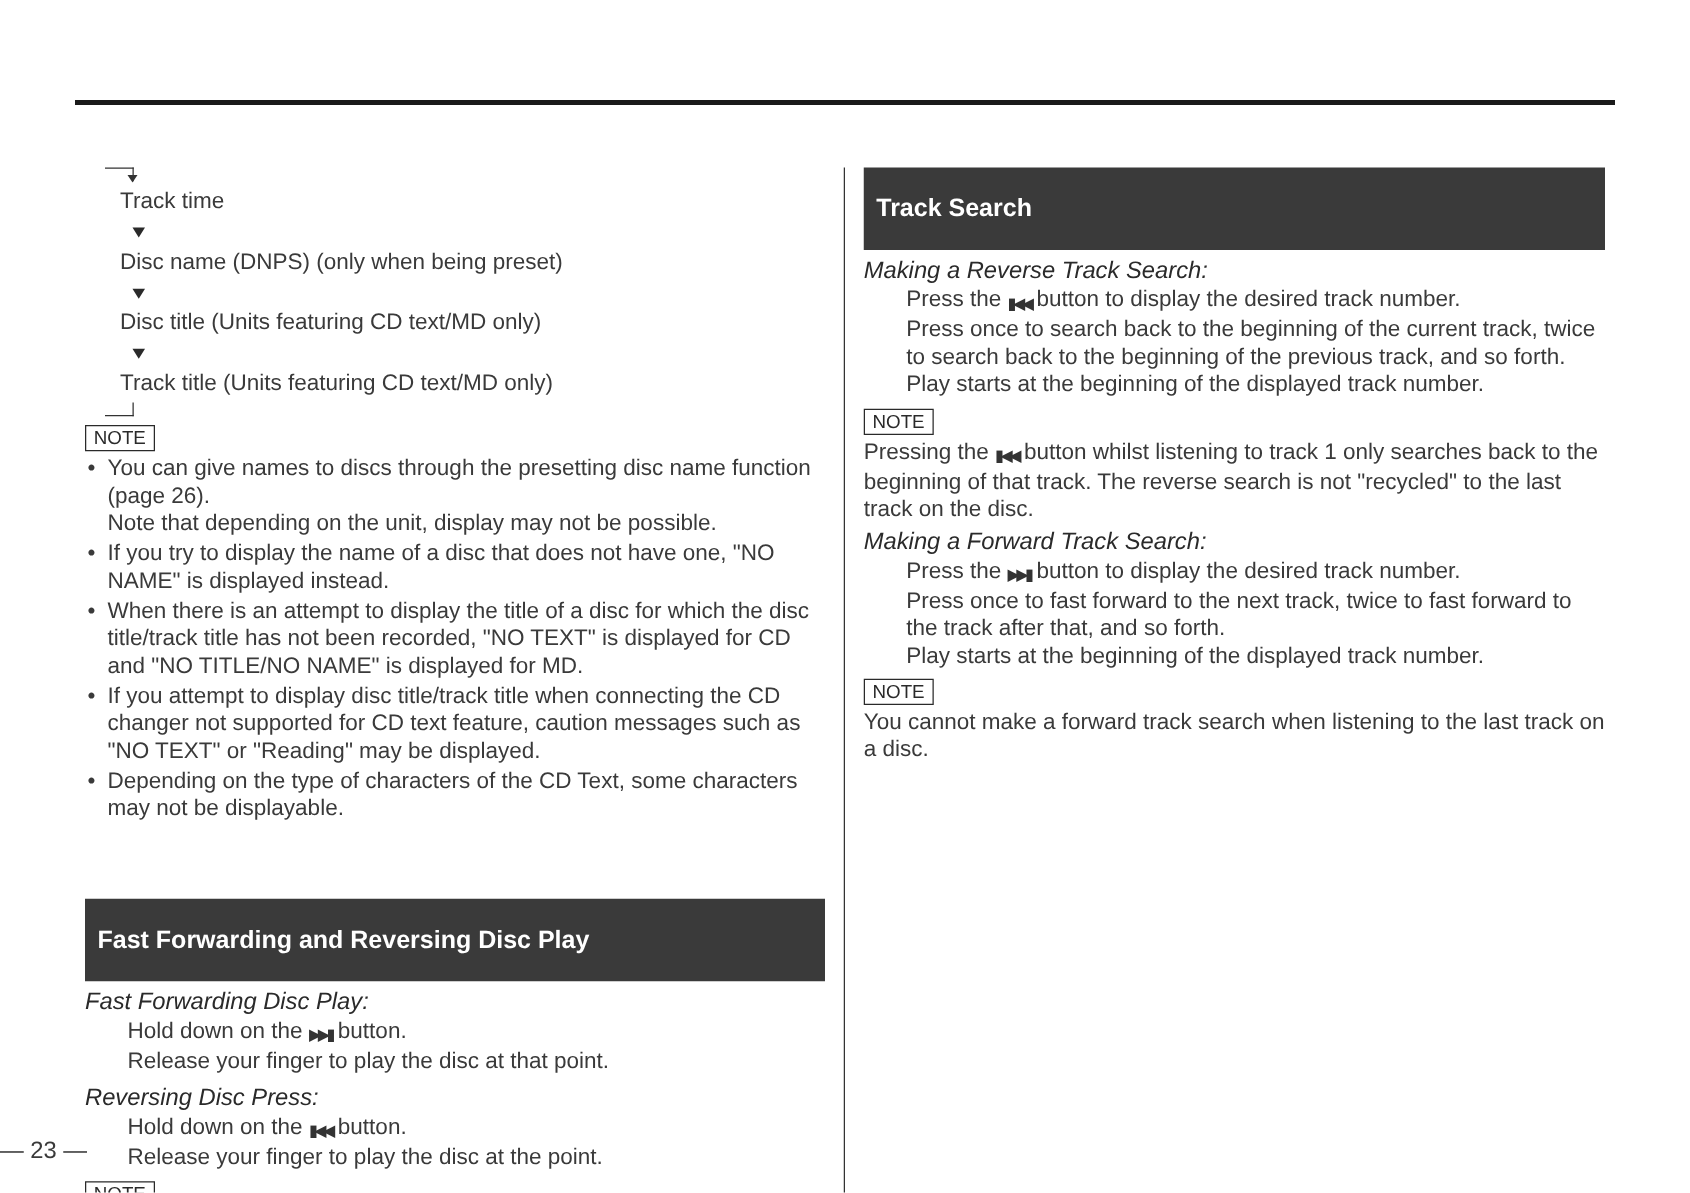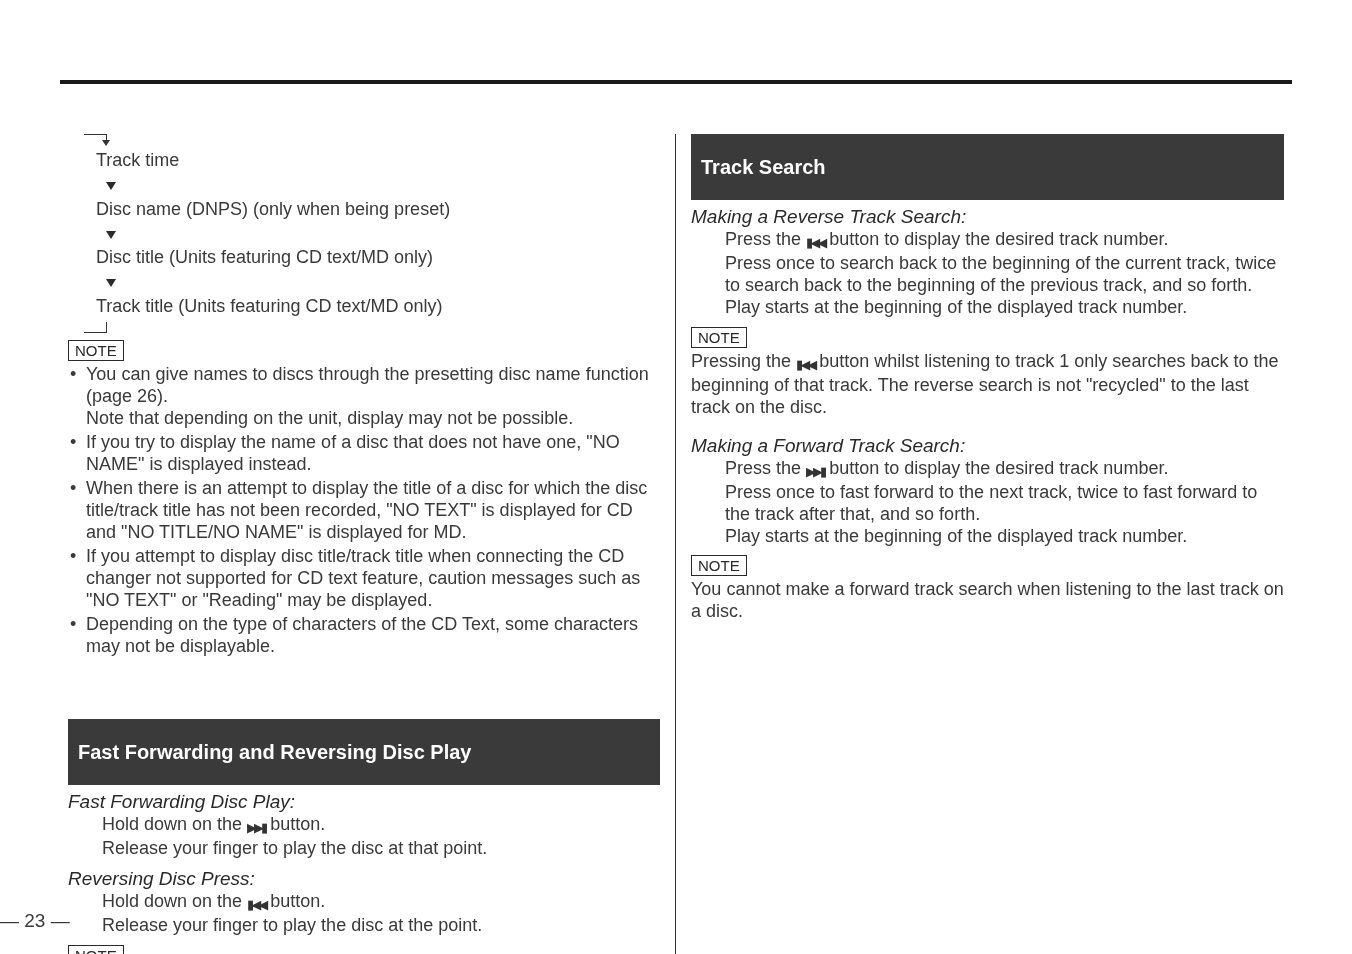--- a/index.html
+++ b/index.html
@@ -169,21 +169,21 @@
         <span>Press the </span><span class="icon-prev"></span><span> button to display the desired track number.</span><br>
         <span>Press once to search back to the beginning of the current track, twice to search back to the beginning of the previous track, and so forth.</span><br>
         <span>Play starts at the beginning of the displayed track number.</span>
       </div>
 
       <div class="note-box">NOTE</div>
       <div class="body-text">
         <span>Pressing the </span><span class="icon-prev"></span><span> button whilst listening to track 1 only searches back to the beginning of that track. The reverse search is not "recycled" to the last track on the disc.</span>
       </div>
 
-      <div class="sub-heading" style="margin-top:16px">Making a Forward Track Search:</div>
+      <div class="sub-heading" style="margin-top:4px">Making a Forward Track Search:</div>
       <div class="indent body-text">
         <span>Press the </span><span class="icon-next"></span><span> button to display the desired track number.</span><br>
         <span>Press once to fast forward to the next track, twice to fast forward to the track after that, and so forth.</span><br>
         <span>Play starts at the beginning of the displayed track number.</span>
       </div>
 
       <div class="note-box">NOTE</div>
       <div class="body-text">You cannot make a forward track search when listening to the last track on a disc.</div>
 
     </div>

